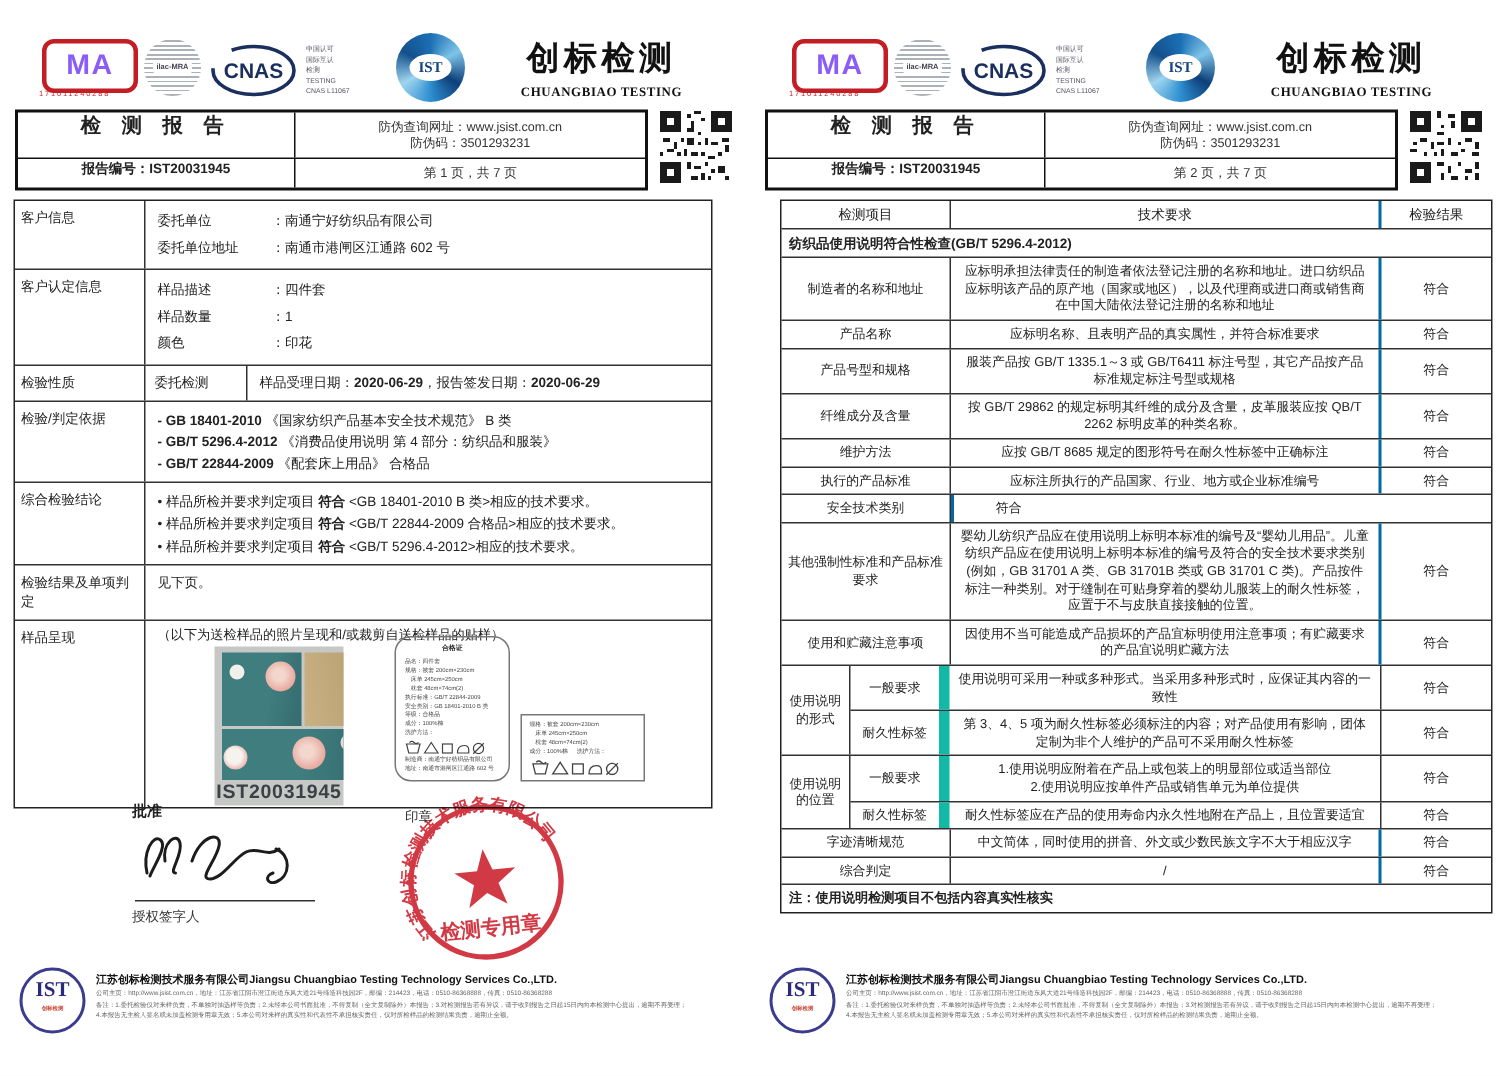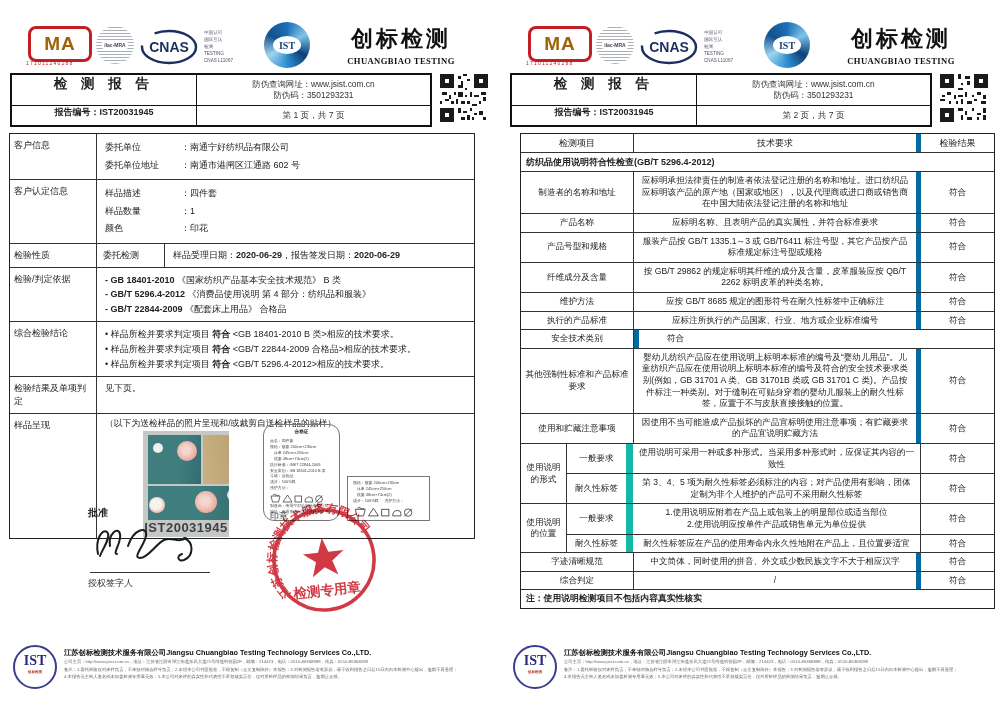--- a/index.html
+++ b/index.html
@@ -5,21 +5,21 @@
   html,body{margin:0;padding:0;background:#fdfdfd;width:1000px;height:717px;overflow:hidden;
     font-family:"Liberation Sans","DejaVu Sans",sans-serif;color:#222;}
   .canvas{position:relative;width:1000px;height:717px;background:#fff;}
   .page{position:absolute;top:0;width:500px;height:717px;background:#fff;}
   .page.p1{left:0;} .page.p2{left:500px;}
 
   
   .logos{position:absolute;left:0;top:16px;width:500px;height:56px;}
   .cma{position:absolute;left:28px;top:10px;width:58px;height:30px;border:3px solid #c41e25;
     border-radius:8px;display:flex;align-items:center;justify-content:center;
-    color:#a16207;font-weight:bold;font-size:19px;letter-spacing:1px;}
+    color:#8b5cf6;font-weight:bold;font-size:19px;letter-spacing:1px;}
   .cma-num{position:absolute;left:26px;top:44px;font-size:5px;color:#c41e25;letter-spacing:1.2px;}
   .ilac{position:absolute;left:96px;top:10px;width:38px;height:38px;border-radius:50%;
     background:repeating-linear-gradient(0deg,#aab2b8 0px,#aab2b8 1px,#fff 1px,#fff 3px);
     display:flex;align-items:center;justify-content:center;}
   .ilac span{background:#fff;font-size:5px;font-weight:bold;color:#445;padding:1px 2px;border-radius:2px;}
   .cnas{position:absolute;left:140px;top:12px;width:58px;height:38px;}
   .accred{position:absolute;left:204px;top:14px;font-size:4.6px;line-height:1.5;color:#556;}
   .ist-swirl{position:absolute;left:264px;top:6px;width:46px;height:46px;border-radius:50%;
     background:conic-gradient(#1b6fb5,#7fc4e8,#0d3f7a,#2e8fd0,#9ed4ef,#14518c,#1b6fb5);}
   .ist-swirl .core{position:absolute;left:9px;top:14px;width:28px;height:18px;border-radius:50%;
@@ -66,21 +66,21 @@
   .photo-code{position:absolute;left:0;bottom:2px;width:100%;text-align:center;
     font-size:13px;font-weight:bold;color:#3c4146;letter-spacing:.5px;}
   .care1{position:absolute;left:166px;top:10px;width:77px;height:97px;border:1px solid #777;
     border-radius:11px;padding:4px 6px;box-sizing:border-box;font-size:3.9px;color:#444;line-height:1.5;}
   .care1 .ct{text-align:center;font-weight:bold;font-size:4.6px;color:#222;margin-bottom:2px;}
   .care2{position:absolute;left:250px;top:62px;width:83px;height:45px;border:1px solid #777;
     padding:3px 5px;box-sizing:border-box;font-size:3.9px;color:#444;line-height:1.5;}
   .icons-row{margin-top:2px;}
 
   
-  .approval{position:absolute;left:0;top:498px;width:500px;height:130px;text-decoration:underline;}
+  .approval{position:absolute;left:0;top:526px;width:500px;height:130px;text-decoration:underline;}
   .approve-lab{position:absolute;left:88px;top:8px;font-size:10px;font-weight:bold;}
   .sig{position:absolute;left:90px;top:18px;}
   .sig-rule{position:absolute;left:90px;top:74px;width:120px;border-top:1px solid #333;}
   .signer{position:absolute;left:88px;top:79px;font-size:9px;color:#333;}
   .seal-lab{position:absolute;left:270px;top:12px;font-size:9px;color:#333;}
   .stamp{position:absolute;left:266px;top:4px;transform:rotate(-6deg);opacity:.9;mix-blend-mode:multiply;}
 
   
   .footer{position:absolute;left:0;top:642px;width:500px;height:70px;}
   .ist-seal{position:absolute;left:13px;top:3px;width:44px;height:44px;border:2.4px solid #3c3c8e;
@@ -92,21 +92,21 @@
   .foot-small{font-size:4.3px;color:#666;line-height:1.55;margin-top:1px;}
 
   
   .t2{position:absolute;left:20px;top:133px;width:473px;border:1.5px solid #222;font-size:8.6px;line-height:1.35;}
   .t2 .r{display:flex;border-bottom:1px solid #333;align-items:stretch;}
   .t2 .r:last-child{border-bottom:none;}
   .t2 .c1{width:113px;border-right:1px solid #333;display:flex;align-items:center;justify-content:center;
     text-align:center;padding:3px 4px;box-sizing:border-box;flex-shrink:0;}
   .t2 .c2{flex:1;display:flex;align-items:center;justify-content:center;text-align:center;
     padding:3px 6px;box-sizing:border-box;white-space:pre-line;}
-  .t2 .c3{width:73px;border-left:5px solid #0369a1;display:flex;align-items:center;justify-content:center;
+  .t2 .c3{width:73px;border-left:2px solid #0369a1;display:flex;align-items:center;justify-content:center;
     flex-shrink:0;text-align:right;}
   .t2 .hd{font-size:9px;}
   .t2 .section{padding:3px 5px;font-weight:bold;font-size:9px;}
   .grp{display:flex;border-bottom:1px solid #333;}
   .grp .gl{width:46px;border-right:1px solid #333;display:flex;align-items:center;justify-content:center;
     text-align:center;padding:2px;box-sizing:border-box;flex-shrink:0;}
   .grp .gsubs{flex:1;display:flex;flex-direction:column;}
   .grp .gsub{display:flex;flex:1;border-bottom:1px solid #333;}
   .grp .gsub:last-child{border-bottom:none;}
   .grp .sl{width:66px;border-right:7px solid #14b8a6;display:flex;align-items:center;justify-content:center;

